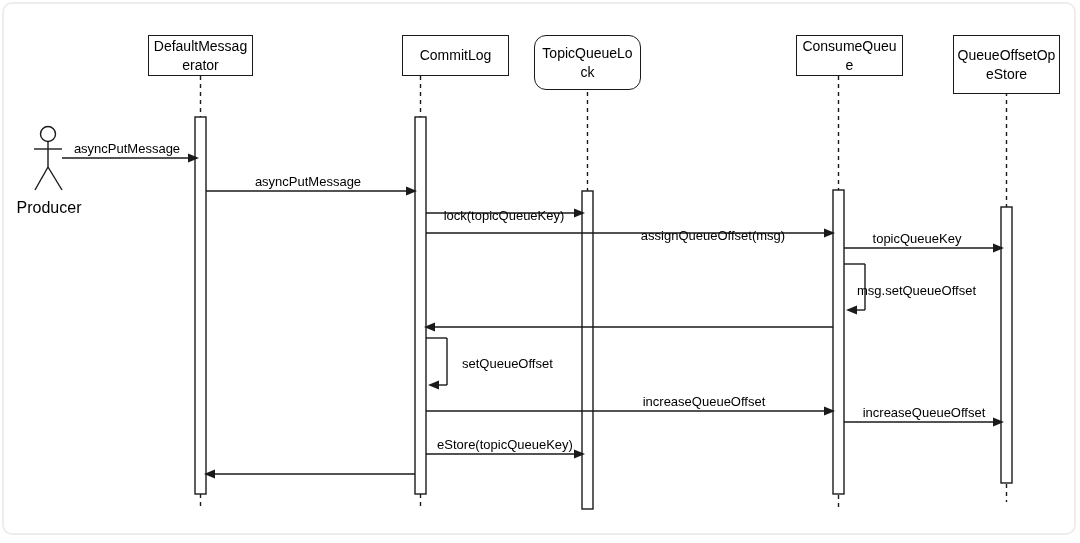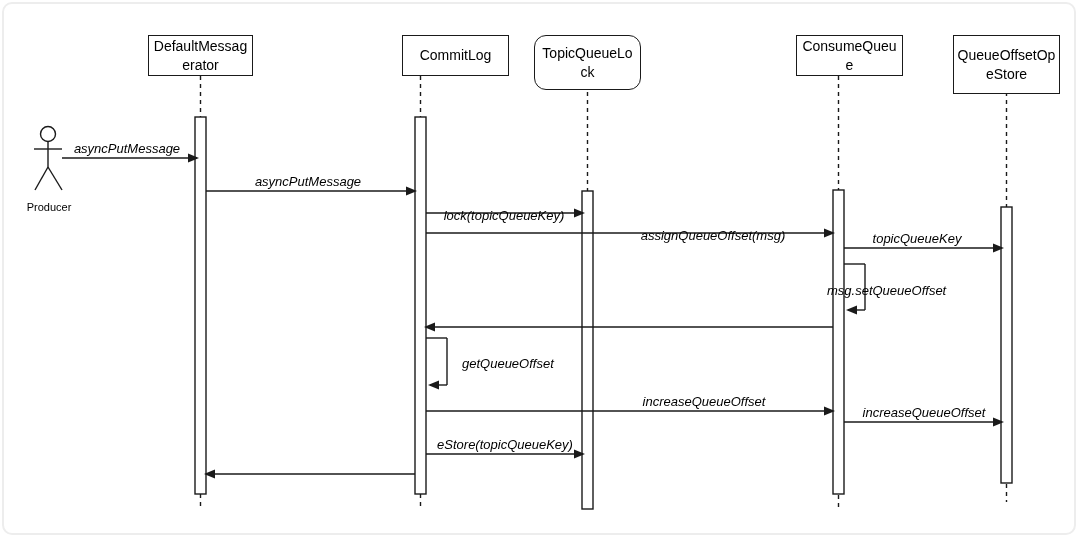--- a/index.html
+++ b/index.html
@@ -3,23 +3,23 @@
 <meta charset="utf-8">
 <style>
   html,body{margin:0;padding:0;background:#ffffff;}
   body{font-family:"Liberation Sans", sans-serif;}
   #stage{position:relative;width:1080px;height:543px;background:#ffffff;overflow:hidden;}
   #frame{position:absolute;left:2px;top:2px;width:1074px;height:533px;border:2px solid #ededed;border-radius:10px;box-sizing:border-box;}
   #svg-layer{position:absolute;left:0;top:0;width:1080px;height:543px;}
   .pbox{position:absolute;background:#ffffff;border:1.6px solid #1a1a1a;box-sizing:border-box;
         display:flex;flex-direction:column;align-items:center;justify-content:center;
         font-size:14px;line-height:19px;color:#000;text-align:center;}
-  .msg-label{position:absolute;font-size:13px;line-height:15px;color:#000;white-space:nowrap;font-style:italic;}
+  .msg-label{position:absolute;font-size:13px;line-height:15px;color:#000;white-space:nowrap;}
   .msg-label.centered{transform:translateX(-50%);}
-  .actor-label{position:absolute;font-size:11px;line-height:15px;color:#000;white-space:nowrap;transform:translateX(-50%);}
+  .actor-label{position:absolute;font-size:16px;line-height:15px;color:#000;white-space:nowrap;transform:translateX(-50%);}
 </style>
 </head>
 <body>
 
 <div id="stage">
   <div id="frame"></div>
   <svg id="svg-layer" xmlns="http://www.w3.org/2000/svg" viewBox="0 0 1080 543">
       <circle cx="48" cy="134" r="7.5" fill="none" stroke="#1a1a1a" stroke-width="1.4"></circle>
       <line x1="48" y1="141.5" x2="48" y2="167" stroke="#1a1a1a" stroke-width="1.4"></line>
       <line x1="34" y1="149" x2="62" y2="149" stroke="#1a1a1a" stroke-width="1.4"></line>
@@ -87,19 +87,19 @@
       </div>
       <div class="pbox" style="left: 953px; top: 35px; width: 107px; height: 59px;">
         <span>QueueOffsetOp</span>
         <span>eStore</span>
       </div>
       <div class="msg-label centered" style="left: 127px; top: 141px;">asyncPutMessage</div>
       <div class="msg-label centered" style="left: 308px; top: 174px;">asyncPutMessage</div>
       <div class="msg-label centered" style="left: 504px; top: 208px;">lock(topicQueueKey)</div>
       <div class="msg-label centered" style="left: 713px; top: 228px;">assignQueueOffset(msg)</div>
       <div class="msg-label centered" style="left: 917px; top: 231px;">topicQueueKey</div>
-      <div class="msg-label" style="left: 827px; top: 283px;">msg.setQueueOffset</div>
-      <div class="msg-label" style="left: 462px; top: 356px;">getQueueOffset</div>
+      <div class="msg-label" style="left: 857px; top: 283px;">msg.setQueueOffset</div>
+      <div class="msg-label" style="left: 462px; top: 356px;">setQueueOffset</div>
       <div class="msg-label centered" style="left: 704px; top: 394px;">increaseQueueOffset</div>
       <div class="msg-label centered" style="left: 924px; top: 405px;">increaseQueueOffset</div>
       <div class="msg-label centered" style="left: 505px; top: 437px;">eStore(topicQueueKey)</div>
     </div>
 </div>
 
 </body></html>

